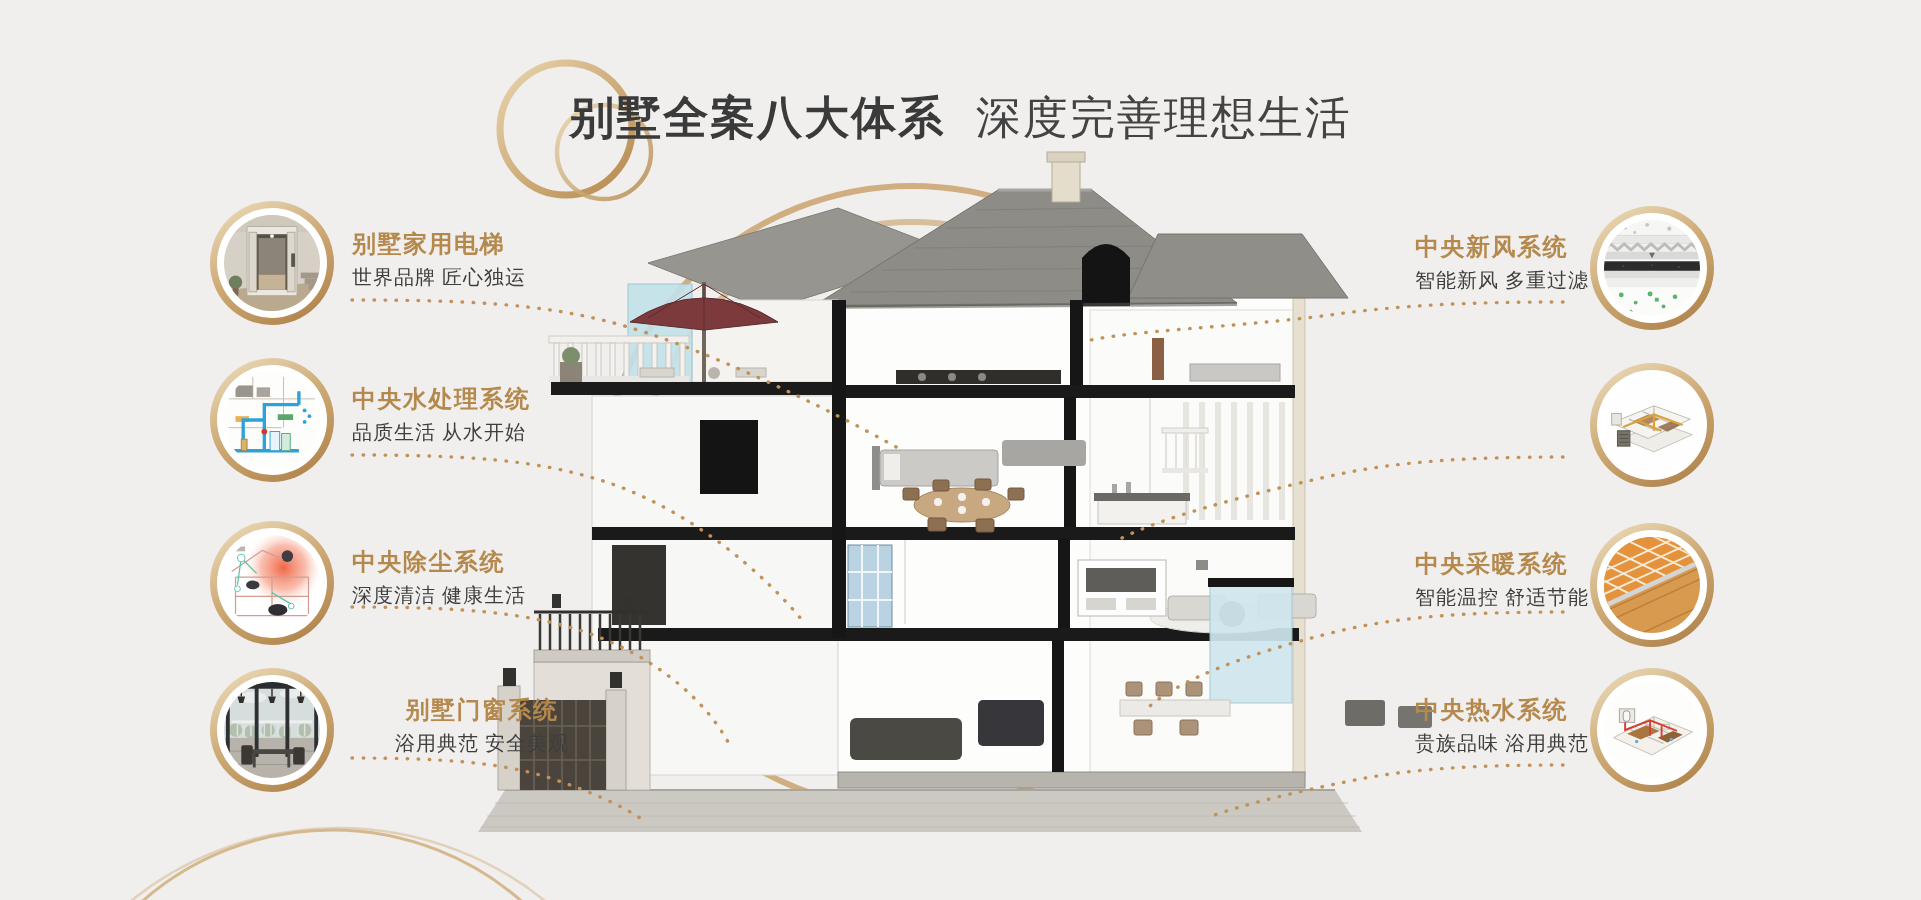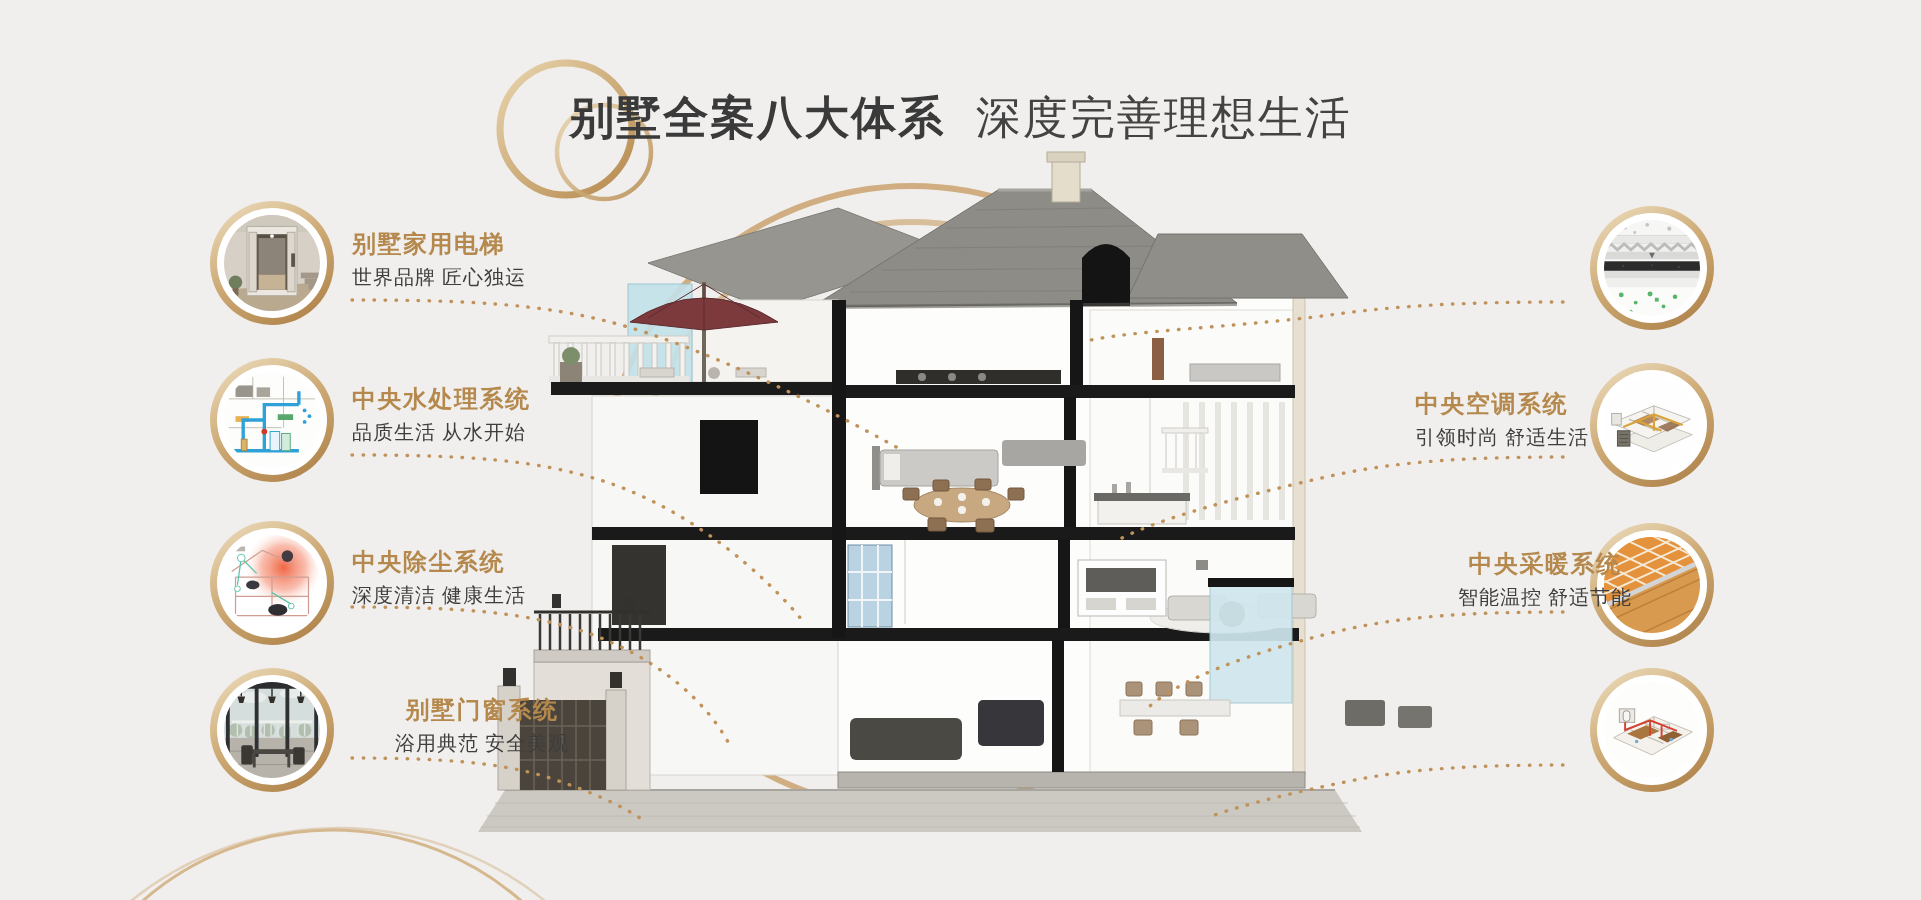--- a/index.html
+++ b/index.html
@@ -438,22 +438,26 @@
 </div>
 <div class="feature" style="left:352px;top:549px;">
   <div class="f-title">中央除尘系统</div>
   <div class="f-sub">深度清洁 健康生活</div>
 </div>
 <div class="feature" style="left:352px;top:697px;text-align:center;">
   <div class="f-title">别墅门窗系统</div>
   <div class="f-sub">浴用典范 安全美观</div>
 </div>
 
-<div class="feature" style="left:1415px;top:391px;">
-  <div class="f-title">中央空调系统</div>
-  <div class="f-sub">引领时尚 舒适生活</div>
-</div>
-<div class="feature" style="left:1415px;top:551px;text-align:center;">
+<div class="feature" style="left:1415px;top:234px;">
+  <div class="f-title">中央新风系统</div>
+  <div class="f-sub">智能新风 多重过滤</div>
+</div>
+<div class="feature" style="left:1415px;top:551px;">
   <div class="f-title">中央采暖系统</div>
   <div class="f-sub">智能温控 舒适节能</div>
 </div>
+<div class="feature" style="left:1415px;top:697px;">
+  <div class="f-title">中央热水系统</div>
+  <div class="f-sub">贵族品味 浴用典范</div>
+</div>
 
 </div>
 
 </body></html>

